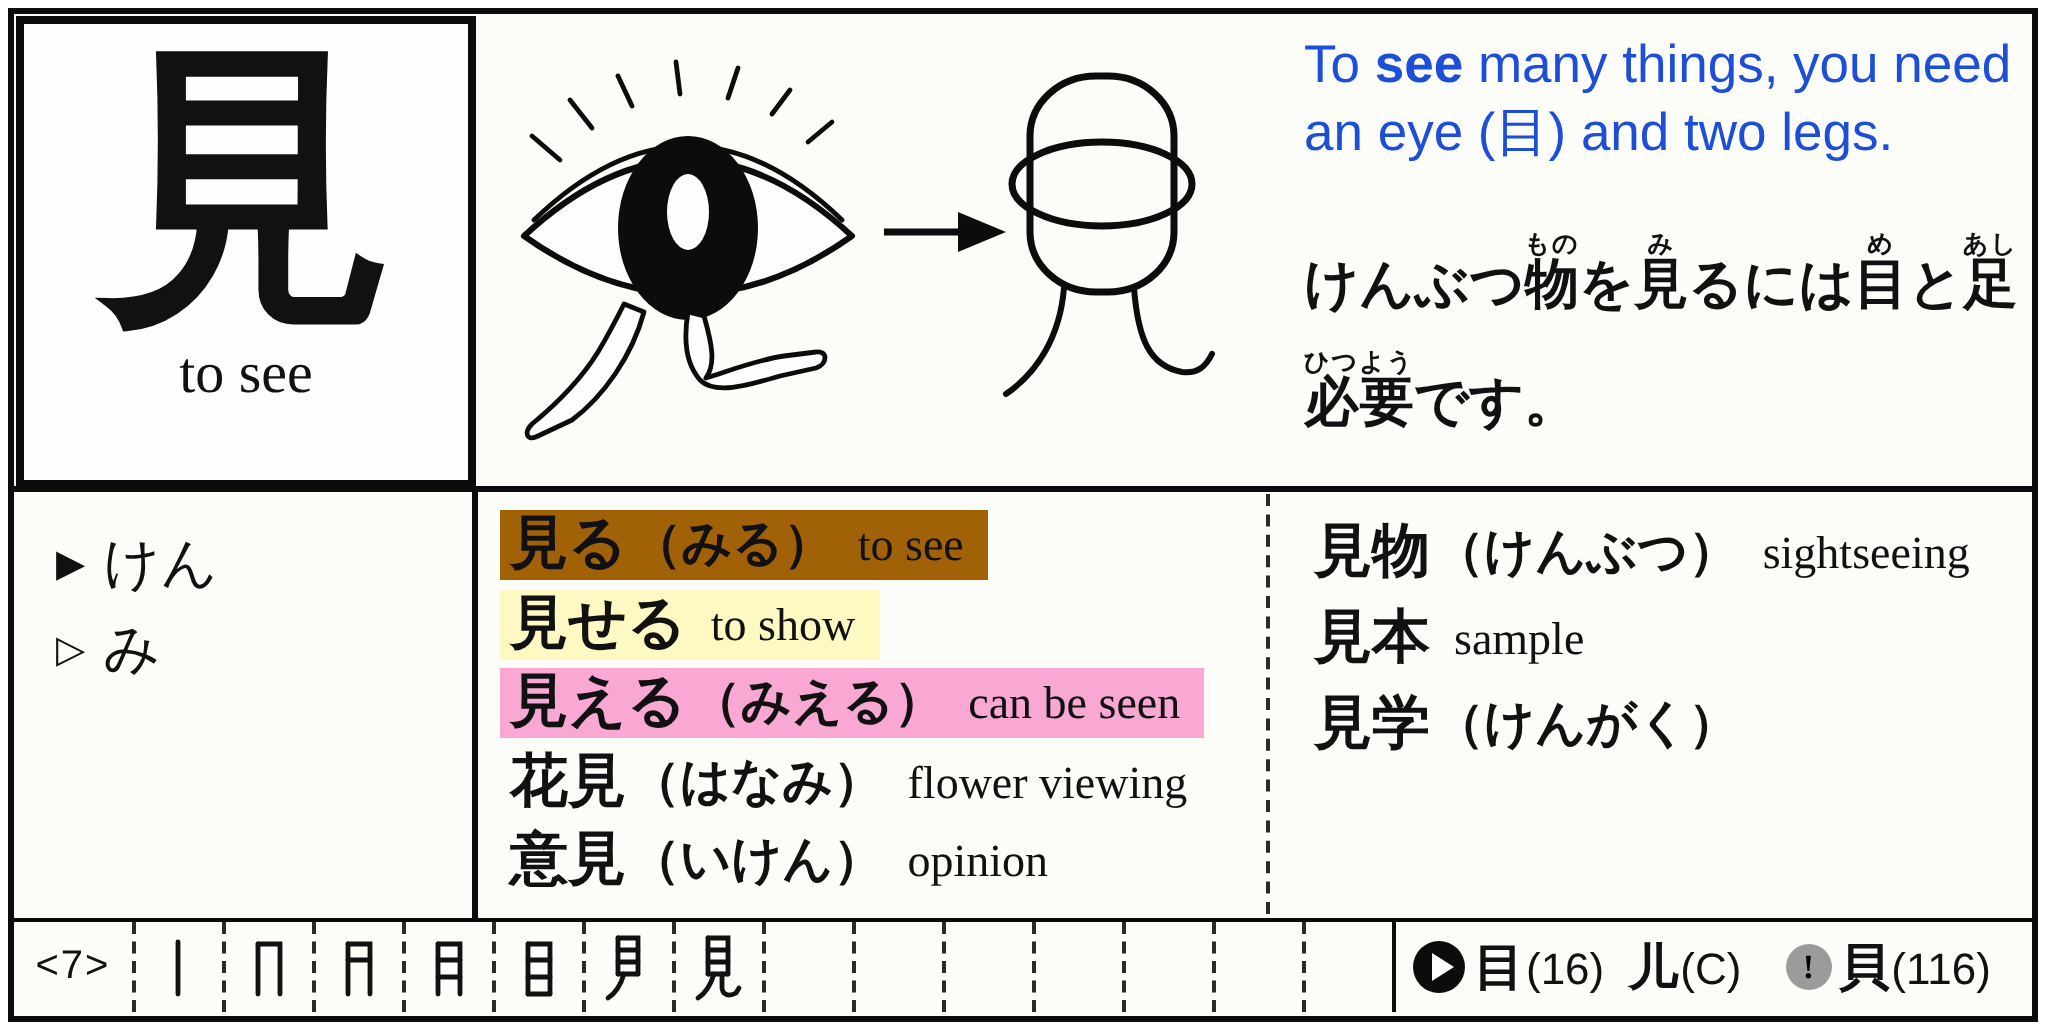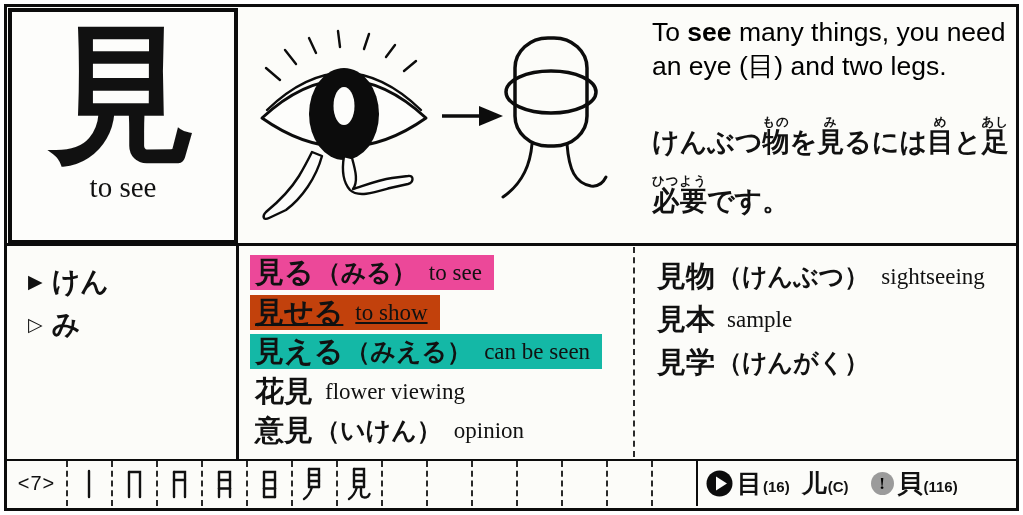--- a/index.html
+++ b/index.html
@@ -10,50 +10,50 @@
   .hdiv{position:absolute;background:#0c0c0c;}
   .vdiv{position:absolute;background:#0c0c0c;}
   .vdash{position:absolute;border-left:2px dashed #2a2a2a;width:0;}
   
   .kanji-card{position:absolute;left:8px;top:8px;width:222px;height:228px;border:4px solid #0c0c0c;
               background:#fdfdfb;text-align:center;}
   .kanji-large{font-family:"Liberation Serif",serif;font-weight:700;font-size:148px;line-height:1.05;
                margin-top:6px;letter-spacing:0;}
   .kanji-meaning{font-family:"Liberation Serif",serif;font-size:29px;margin-top:-2px;}
   
-  .mn-en{position:absolute;left:652px;top:16px;width:368px;font-size:26.5px;line-height:1.28;color:#000000;}
+  .mn-en{position:absolute;left:652px;top:16px;width:368px;font-size:26.5px;line-height:1.28;color:#1d4ed8;}
   .mn-en b{font-weight:700;}
   .jp-line{position:absolute;left:652px;white-space:nowrap;font-size:27px;font-weight:700;line-height:1;
            font-family:"Liberation Sans",sans-serif;}
   .jp-line rt{font-size:12.5px;font-weight:600;letter-spacing:1px;}
   
   .readings{position:absolute;left:28px;top:260px;}
   .reading-row{height:43px;display:flex;align-items:center;}
   .reading-marker{font-size:19px;margin-right:9px;}
-  .reading-kana{font-family:"Liberation Serif",serif;font-weight:700;font-size:28px;}
+  .reading-kana{font-family:"Liberation Serif",serif;font-weight:400;font-size:28px;}
   
   .vocab-main{position:absolute;left:250px;top:253px;}
   .vocab-side{position:absolute;left:652px;top:255px;}
   .vrow{height:39.5px;display:flex;align-items:center;white-space:nowrap;}
   .vocab-side .vrow{height:43px;}
   .vhl{display:inline-flex;align-items:center;padding:3px 12px 3px 5px;}
   .vword{font-family:"Liberation Serif",serif;font-weight:700;font-size:29px;line-height:1;}
   .vreading{font-family:"Liberation Serif",serif;font-weight:700;font-size:25px;line-height:1;margin-left:2px;}
   .vgloss{font-family:"Liberation Serif",serif;font-size:23px;margin-left:12px;line-height:1;}
   .vnote{position:absolute;left:694px;top:385px;font-family:"Liberation Serif",serif;font-size:23px;}
   
   .stroke-label{position:absolute;left:7px;top:461px;width:59px;height:45px;display:flex;align-items:center;
                 justify-content:center;font-size:20px;letter-spacing:1px;}
   .stroke-cells{position:absolute;left:66px;top:461px;height:45px;display:flex;}
   .stroke-cell{width:45px;height:45px;border-left:2px dashed #2a2a2a;box-sizing:border-box;
                display:flex;align-items:center;justify-content:center;}
   .radical-bar{position:absolute;left:698px;top:461px;width:318px;height:45px;display:flex;
                align-items:center;padding-left:8px;box-sizing:border-box;}
   .rad-kanji{font-family:"Liberation Serif",serif;font-weight:700;font-size:25px;margin-left:4px;}
-  .rad-ref{font-size:15px;font-weight:700;margin-left:1px;margin-right:8px;}
+  .rad-ref{font-size:22px;font-weight:400;margin-left:1px;margin-right:8px;}
   .warn-icon{width:23px;height:23px;border-radius:50%;background:#9b9b9b;color:#000;display:flex;
              align-items:center;justify-content:center;font-weight:700;font-size:17px;
              font-family:"Liberation Serif",serif;margin-left:14px;}
   svg{display:block;}
 </style>
 </head>
 <body>
 
 <div class="page">
   <div class="frame"></div>
@@ -120,42 +120,43 @@
         <span class="reading-kana">けん</span>
       </div>
       <div class="reading-row">
         <span class="reading-marker">▷</span>
         <span class="reading-kana">み</span>
       </div>
     </div>
 
   <div class="vocab-main" id="vocab-main">
       <div class="vrow">
-        <span class="vhl" style="background: #ec4899;">
+        <span class="vhl" style="background: #a16207;">
           <span class="vword">見る</span>
           <span class="vreading">（みる）</span>
           <span class="vgloss">to see</span>
         </span>
       </div>
       <div class="vrow">
-        <span class="vhl" style="background: #c2410c; text-decoration: underline;">
+        <span class="vhl" style="background: #fef9c3;">
           <span class="vword">見せる</span>
           <span class="vgloss">to show</span>
         </span>
       </div>
       <div class="vrow">
-        <span class="vhl" style="background: #14b8a6;">
+        <span class="vhl" style="background: #f9a8d4;">
           <span class="vword">見える</span>
           <span class="vreading">（みえる）</span>
           <span class="vgloss">can be seen</span>
         </span>
       </div>
       <div class="vrow">
         <span class="vhl">
           <span class="vword">花見</span>
+          <span class="vreading">（はなみ）</span>
           <span class="vgloss">flower viewing</span>
         </span>
       </div>
       <div class="vrow">
         <span class="vhl">
           <span class="vword">意見</span>
           <span class="vreading">（いけん）</span>
           <span class="vgloss">opinion</span>
         </span>
       </div>

